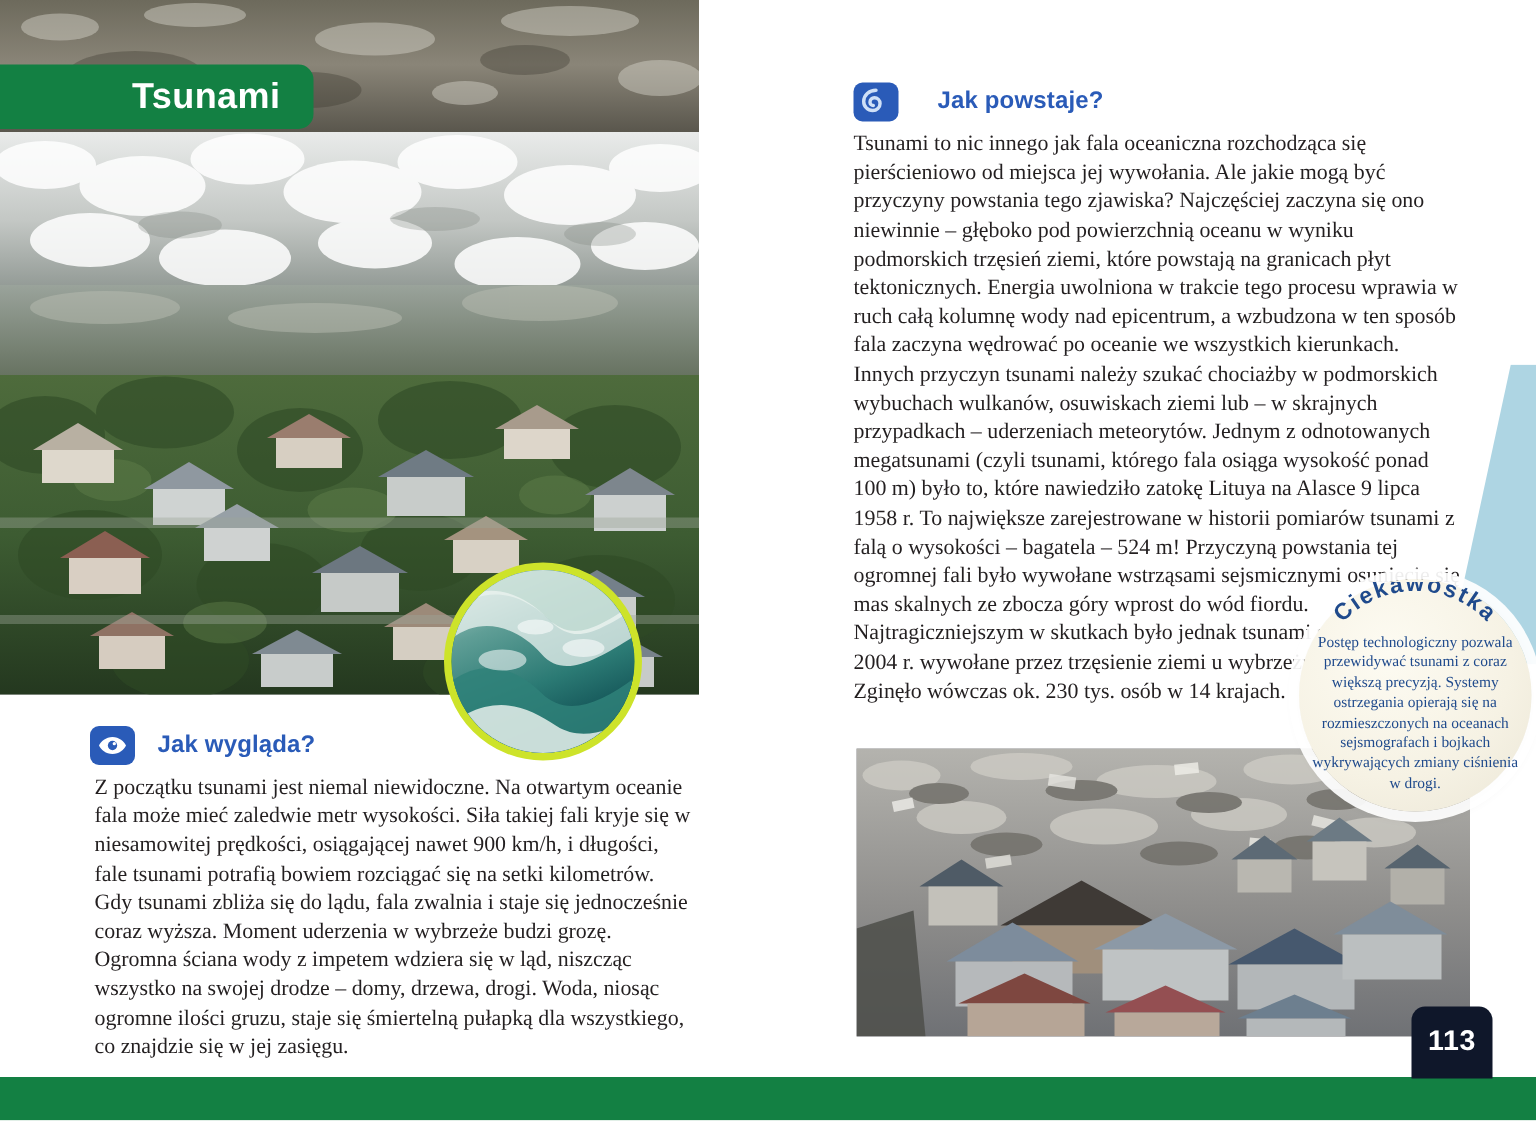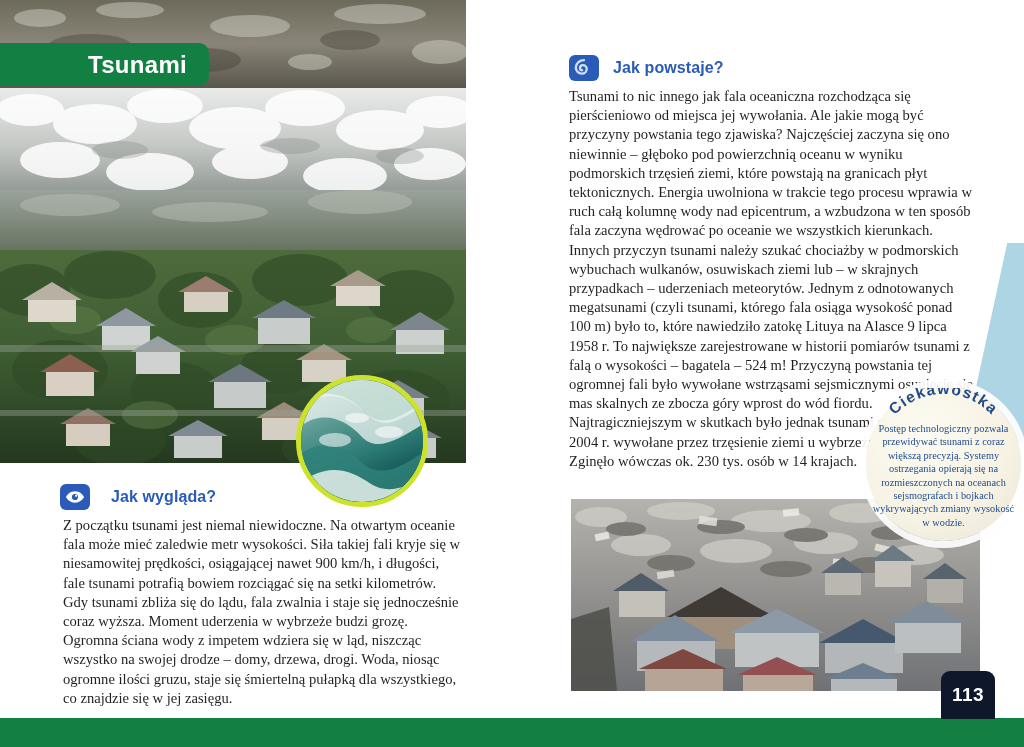--- a/index.html
+++ b/index.html
@@ -77,21 +77,21 @@
     overflow: hidden;
     z-index: 7;
     background: #1b6d6a;
   }
   .wave-circle svg { display: block; width: 122px; height: 122px; }
 
   
   .sec-head {
     display: flex;
     align-items: center;
-    gap: 0;
+    gap: 12px;
     margin-bottom: 4px;
   }
   .sec-icon {
     width: 30px; height: 26px;
     border-radius: 6px;
     background: #2a5bb8;
     display: flex;
     align-items: center;
     justify-content: center;
     flex: 0 0 auto;
@@ -115,21 +115,21 @@
   }
   .body-text b { font-weight: normal; text-align: center; }
 
   
   .col-left {
     position: absolute;
     left: 63px; top: 484px;
     width: 400px;
   }
   .col-left .sec-head { margin-left: -3px; margin-bottom: 6px; }
-  .col-left .sec-title { margin-left: 21px; }
+  .col-left .sec-title { margin-left: 3px; }
 
   
   .col-right {
     position: absolute;
     left: 569px; top: 55px;
     width: 412px;
   }
   .col-right .sec-head { margin-bottom: 6px; }
   .col-right .sec-title { margin-left: 14px; }
   .col-right .body-text { width: 405px; }
@@ -514,21 +514,21 @@
 
   <div class="funfact">
     <svg class="funfact-arc" viewBox="0 0 155 60" aria-hidden="true">
       <defs>
         <path id="arcPath" d="M 14,54 A 66,66 0 0 1 141,54" fill="none"></path>
       </defs>
       <text font-family="Liberation Sans, sans-serif" font-size="15.5" font-weight="bold" fill="#1f4a8c" letter-spacing="1.4">
         <textPath href="#arcPath" startOffset="50%" text-anchor="middle">Ciekawostka</textPath>
       </text>
     </svg>
-    <div class="funfact-body">Postęp technologiczny pozwala przewidywać tsunami z coraz większą precyzją. Systemy ostrzegania opierają się na rozmieszczonych na oceanach sejsmografach i bojkach wykrywających zmiany wysokość w wodzie.</div>
+    <div class="funfact-body">Postęp technologiczny pozwala przewidywać tsunami z coraz większą precyzją. Systemy ostrzegania opierają się na rozmieszczonych na oceanach sejsmografach i bojkach wykrywających zmiany ciśnienia w drogi.</div>
   </div>
 
   <div class="page-tab">
     <span class="num">113</span>
   </div>
 
   <div class="bottom-bar"></div>
 
 </div>
 

